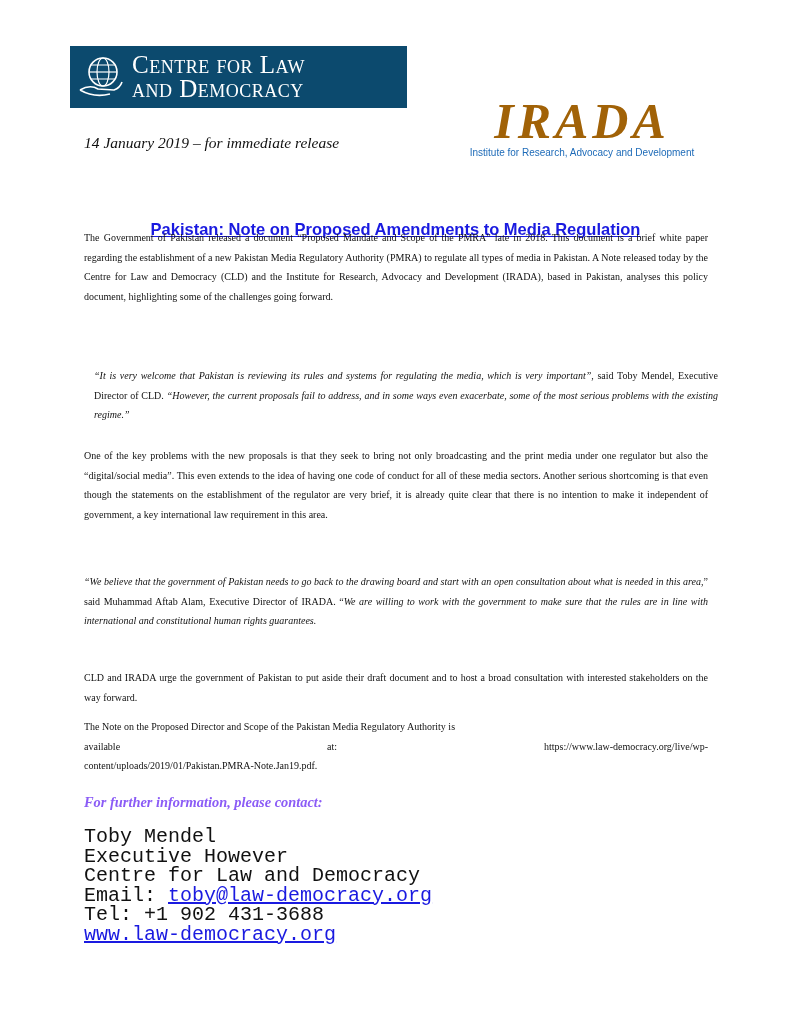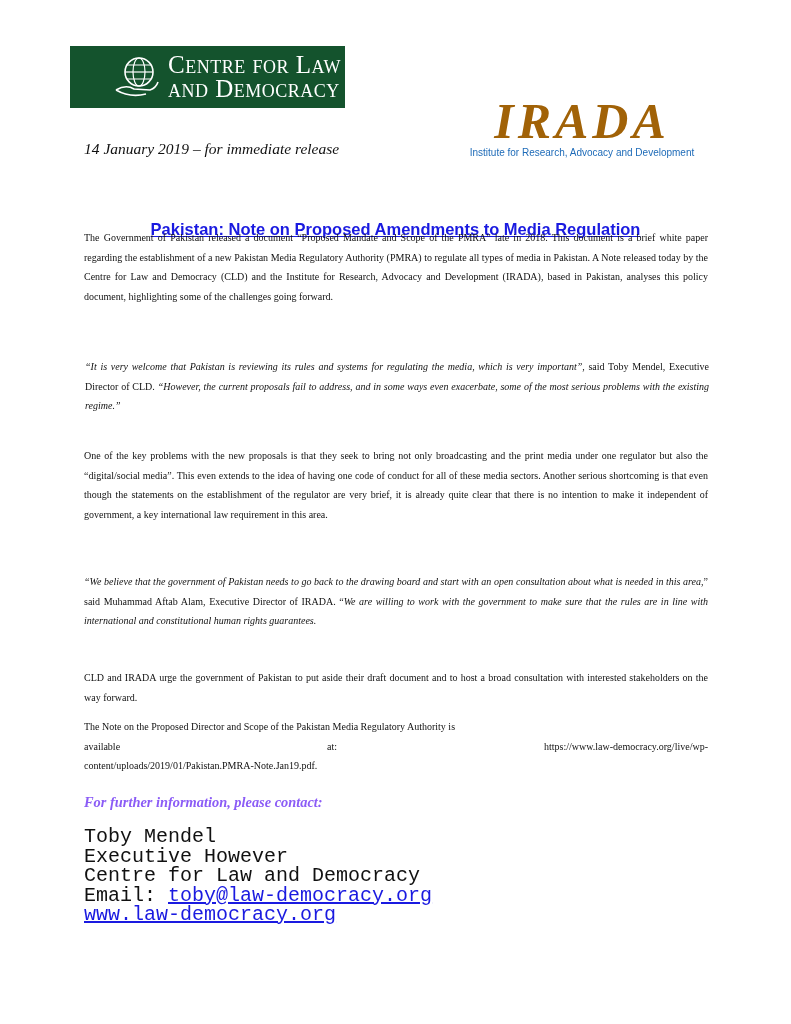--- a/index.html
+++ b/index.html
@@ -1,31 +1,31 @@
 <!DOCTYPE html>
 <html><head>
 <meta charset="utf-8">
 <style>
   html, body { margin: 0; padding: 0; background: #ffffff; }
   body { width: 791px; height: 1024px; position: relative; overflow: hidden;
          font-family: "DejaVu Serif", "Liberation Serif", serif; color: #111; }
   .page { position: absolute; left: 0; top: 0; width: 791px; height: 1024px; }
 
-  .cld-logo { position: absolute; left: 70px; top: 46px; width: 275px; height: 62px;
-              background: #14532d; display: flex; align-items: center; box-sizing: border-box; padding-left: 36px; }
+  .cld-logo { position: absolute; left: 70px; top: 46px; width: 337px; height: 62px;
+              background: #0c4a6e; display: flex; align-items: center; box-sizing: border-box; }
   .cld-globe { width: 62px; height: 62px; display: flex; align-items: center; justify-content: center; }
   .cld-text { color: #fff; font-family: "Liberation Serif", serif; line-height: 24px; }
   .cld-line1, .cld-line2 { font-size: 25px; letter-spacing: 0.5px; font-variant: small-caps; white-space: nowrap; }
 
   .irada-logo { position: absolute; left: 462px; top: 95px; width: 240px; height: 70px; text-align: center; }
   .irada-title { font-family: "Liberation Serif", serif; font-style: italic; font-weight: bold;
                  font-size: 50px; color: #a16207; letter-spacing: 4px; line-height: 52px; }
   .irada-sub { font-family: "Liberation Sans", sans-serif; font-size: 10px; color: #1e6bb8; margin-top: 0px; white-space: nowrap; }
 
-  .dateline { position: absolute; left: 84px; top: 140px; font-family: "Liberation Serif", serif;
+  .dateline { position: absolute; left: 84px; top: 134px; font-family: "Liberation Serif", serif;
               font-style: italic; font-size: 15.5px; }
   .title { position: absolute; left: 0; right: 0; top: 186px; text-align: center;
            font-family: "Liberation Sans", sans-serif; font-weight: bold; font-size: 16.5px;
            color: #1a1ae0; text-decoration: underline; margin-top: 34px; }
 
   .body { position: absolute; left: 84px; width: 624px; font-family: "Liberation Serif", serif;
           font-size: 10px; line-height: 19.5px; text-align: justify; }
   .p1 { top: 228px; }
   .p2 { top: 356px; }
   .p3 { top: 446px; }
@@ -66,21 +66,21 @@
     <div class="irada-title">IRADA</div>
     <div class="irada-sub">Institute for Research, Advocacy and Development</div>
   </div>
 
   <div class="dateline">14 January 2019 – for immediate release</div>
 
   <div class="title">Pakistan: Note on Proposed Amendments to Media Regulation</div>
 
   <p class="body p1" style="margin:0">The Government of Pakistan released a document “Proposed Mandate and Scope of the PMRA” late in 2018. This document is a brief white paper regarding the establishment of a new Pakistan Media Regulatory Authority (PMRA) to regulate all types of media in Pakistan. A Note released today by the Centre for Law and Democracy (CLD) and the Institute for Research, Advocacy and Development (IRADA), based in Pakistan, analyses this policy document, highlighting some of the challenges going forward.</p>
 
-  <p class="body p2" style="margin:1px"><em>“It is very welcome that Pakistan is reviewing its rules and systems for regulating the media, which is very important”</em><span>, said Toby Mendel, Executive Director of CLD. </span><em>“However, the current proposals fail to address, and in some ways even exacerbate, some of the most serious problems with the existing regime.”</em></p>
+  <p class="body p2" style="margin:10px"><em>“It is very welcome that Pakistan is reviewing its rules and systems for regulating the media, which is very important”</em><span>, said Toby Mendel, Executive Director of CLD. </span><em>“However, the current proposals fail to address, and in some ways even exacerbate, some of the most serious problems with the existing regime.”</em></p>
 
   <p class="body p3" style="margin:0">One of the key problems with the new proposals is that they seek to bring not only broadcasting and the print media under one regulator but also the “digital/social media”. This even extends to the idea of having one code of conduct for all of these media sectors. Another serious shortcoming is that even though the statements on the establishment of the regulator are very brief, it is already quite clear that there is no intention to make it independent of government, a key international law requirement in this area.</p>
 
   <p class="body p4" style="margin:0"><em>“We believe that the government of Pakistan needs to go back to the drawing board and start with an open consultation about what is needed in this area</em><span>,” said Muhammad Aftab Alam, Executive Director of IRADA. “</span><em>We are willing to work with the government to make sure that the rules are in line with international and constitutional human rights guarantees.</em></p>
 
   <p class="body p5" style="margin:0">CLD and IRADA urge the government of Pakistan to put aside their draft document and to host a broad consultation with interested stakeholders on the way forward.</p>
 
   <div class="body p6">
     <div>The Note on the Proposed Director and Scope of the Pakistan Media Regulatory Authority is</div>
     <div class="link-line">
@@ -91,16 +91,17 @@
     <div>content/uploads/2019/01/Pakistan.PMRA-Note.Jan19.pdf.</div>
   </div>
 
   <div class="contact-head">For further information, please contact:</div>
 
   <div class="contact">
     <div>Toby Mendel</div>
     <div>Executive However</div>
     <div>Centre for Law and Democracy</div>
     <div><span>Email: </span><a>toby@law-democracy.org</a></div>
+    <div>Tel: +1 902 431-3688</div>
     <div><a>www.law-democracy.org</a></div>
   </div>
 
 </div>
 
 </body></html>

